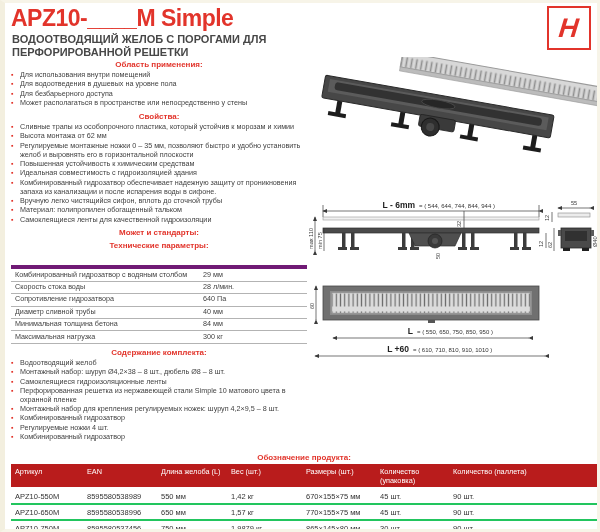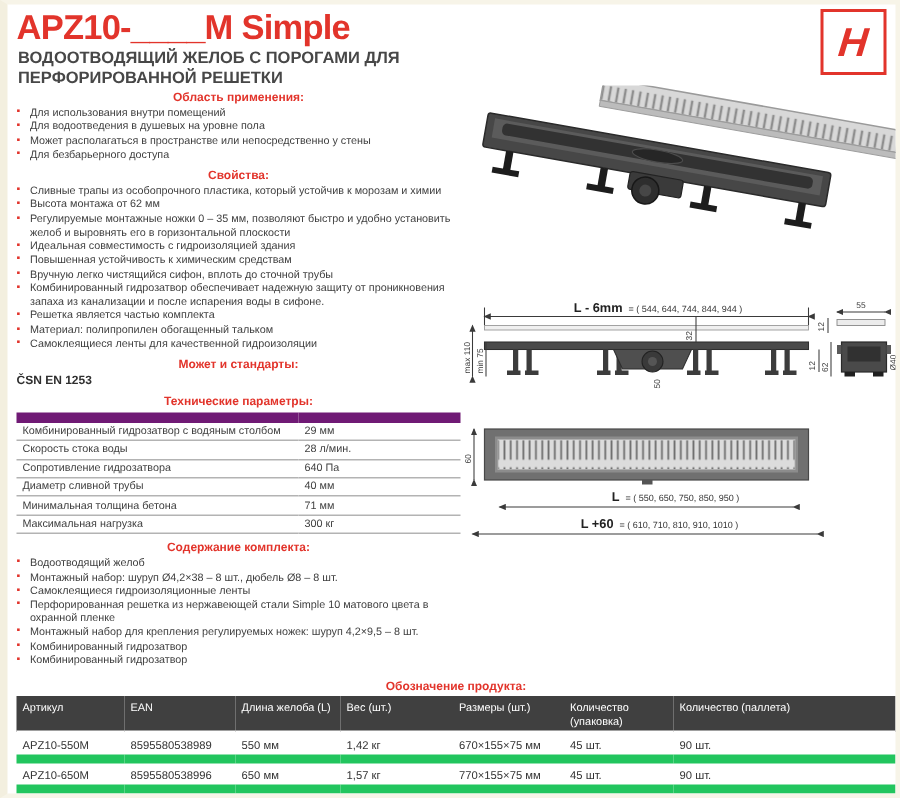--- a/index.html
+++ b/index.html
@@ -24,37 +24,37 @@
   
   .left-col { position:absolute; left:6px; top:53px; width:296px; }
   .sec-head { color:#e2342b; font-size:8px; font-weight:bold; margin-top:4px; margin-bottom:2px;text-align:center; }
   ul.blist { list-style:none; }
   ul.blist li { position:relative; padding-left:9px; font-size:7.2px; line-height:8.8px;
                 margin-bottom:0.6px; color:#3f3f3f; }
   ul.blist li::before { content:"▪"; position:absolute; left:0; top:0; color:#e2342b;
                         font-size:7px; line-height:8.8px; }
   .std-value { font-size:8px; font-weight:bold; color:#303030; line-height:10px; }
 
-  table.tech { width:100%; border-collapse:collapse; border-top:7px solid #701a75; margin-top:3px; }
+  table.tech { width:100%; border-collapse:collapse; border-top:4px solid #701a75; margin-top:15px; }
   table.tech td { font-size:7.2px; line-height:8.8px; padding:1.2px 0 1.4px 4px;
                   border-bottom:1px solid #b3b3b3; vertical-align:top; }
   table.tech td:first-child { width:188px; padding-right:8px; }
 
   
   .right-col { position:absolute; left:304px; top:54px; width:290px; }
   .prod-img { display:block; }
   .dim-drawing { display:block; margin-top:2px; }
 
   
   .bottom { position:absolute; left:6px; top:446px; width:586px; }
   table.prod { width:100%; border-collapse:collapse; table-layout:fixed; margin-top:2px; }
-  table.prod th { background:#404040; color:#ffffff; font-weight:normal; font-size:7.3px;
+  table.prod th { background:#b91c1c; color:#ffffff; font-weight:normal; font-size:7.3px;
                   line-height:9px; text-align:left; padding:2.5px 4px; vertical-align:top; }
   table.prod td { font-size:7.5px; line-height:9px; padding:2.5px 4px;
-                  border-bottom:6px solid #22c55e; color:#333; }
+                  border-bottom:2px solid #22c55e; color:#333; }
   table.prod tbody tr:first-child td { border-top:2px solid #ffffff; }
 
   svg text { font-family:"Liberation Sans", sans-serif; fill:#3a3a3a; }
   .dimtxt { font-size:5.6px; }
   .dimbig { font-size:8.5px; font-weight:bold; fill:#222; }
   .dimvals { font-size:6px; fill:#333; }
 </style>
 </head>
 <body>
 
@@ -67,40 +67,38 @@
   </div>
   <div class="logo-box">
     <span>H</span>
   </div>
 
   <div class="left-col">
     <div class="sec-head">Область применения:</div>
     <ul class="blist">
         <li>Для использования внутри помещений</li>
         <li>Для водоотведения в душевых на уровне пола</li>
+        <li>Для безбарьерного доступа</li>
         <li>Может располагаться в пространстве или непосредственно у стены</li>
-        <li>Для безбарьерного доступа</li>
       </ul>
 
     <div class="sec-head">Свойства:</div>
     <ul class="blist">
         <li>Сливные трапы из особопрочного пластика, который устойчив к морозам и химии</li>
         <li>Высота монтажа от 62 мм</li>
         <li>Регулируемые монтажные ножки 0 – 35 мм, позволяют быстро и удобно установить желоб и выровнять его в горизонтальной плоскости</li>
+        <li>Повышенная устойчивость к химическим средствам</li>
         <li>Идеальная совместимость с гидроизоляцией здания</li>
-        <li>Повышенная устойчивость к химическим средствам</li>
+        <li>Комбинированный гидрозатвор обеспечивает надежную защиту от проникновения запаха из канализации и после испарения воды в сифоне.</li>
         <li>Вручную легко чистящийся сифон, вплоть до сточной трубы</li>
-        <li>Комбинированный гидрозатвор обеспечивает надежную защиту от проникновения запаха из канализации и после испарения воды в сифоне.</li>
-        <li>Решетка является частью комплекта</li>
         <li>Материал: полипропилен обогащенный тальком</li>
         <li>Самоклеящиеся ленты для качественной гидроизоляции</li>
       </ul>
 
     <div class="sec-head">Может и стандарты:</div>
-    <div class="std-value">ČSN EN 1253</div>
 
     <div class="sec-head">Технические параметры:</div>
     <table class="tech">
       <tbody>
           <tr>
             <td>Комбинированный гидрозатвор с водяным столбом</td>
             <td>29 мм</td>
           </tr>
           <tr>
             <td>Скорость стока воды</td>
@@ -109,37 +107,38 @@
           <tr>
             <td>Сопротивление гидрозатвора</td>
             <td>640 Па</td>
           </tr>
           <tr>
             <td>Диаметр сливной трубы</td>
             <td>40 мм</td>
           </tr>
           <tr>
             <td>Минимальная толщина бетона</td>
-            <td>71 мм</td>
+            <td>84 мм</td>
           </tr>
           <tr>
             <td>Максимальная нагрузка</td>
             <td>300 кг</td>
           </tr>
         </tbody>
     </table>
 
     <div class="sec-head">Содержание комплекта:</div>
     <ul class="blist">
         <li>Водоотводящий желоб</li>
         <li>Монтажный набор: шуруп Ø4,2×38 – 8 шт., дюбель Ø8 – 8 шт.</li>
         <li>Самоклеящиеся гидроизоляционные ленты</li>
         <li>Перфорированная решетка из нержавеющей стали Simple 10 матового цвета в охранной пленке</li>
         <li>Монтажный набор для крепления регулируемых ножек: шуруп 4,2×9,5 – 8 шт.</li>
         <li>Комбинированный гидрозатвор</li>
+        <li>Регулируемые ножки 4 шт.</li>
         <li>Комбинированный гидрозатвор</li>
       </ul>
   </div>
 
   <div class="right-col">
 
     <svg class="prod-img" width="290" height="142" viewBox="0 0 290 142">
       <defs>
         <pattern id="slots-iso" width="5" height="15" patternUnits="userSpaceOnUse">
           <rect width="5" height="15" fill="#d8d8d8"></rect>

